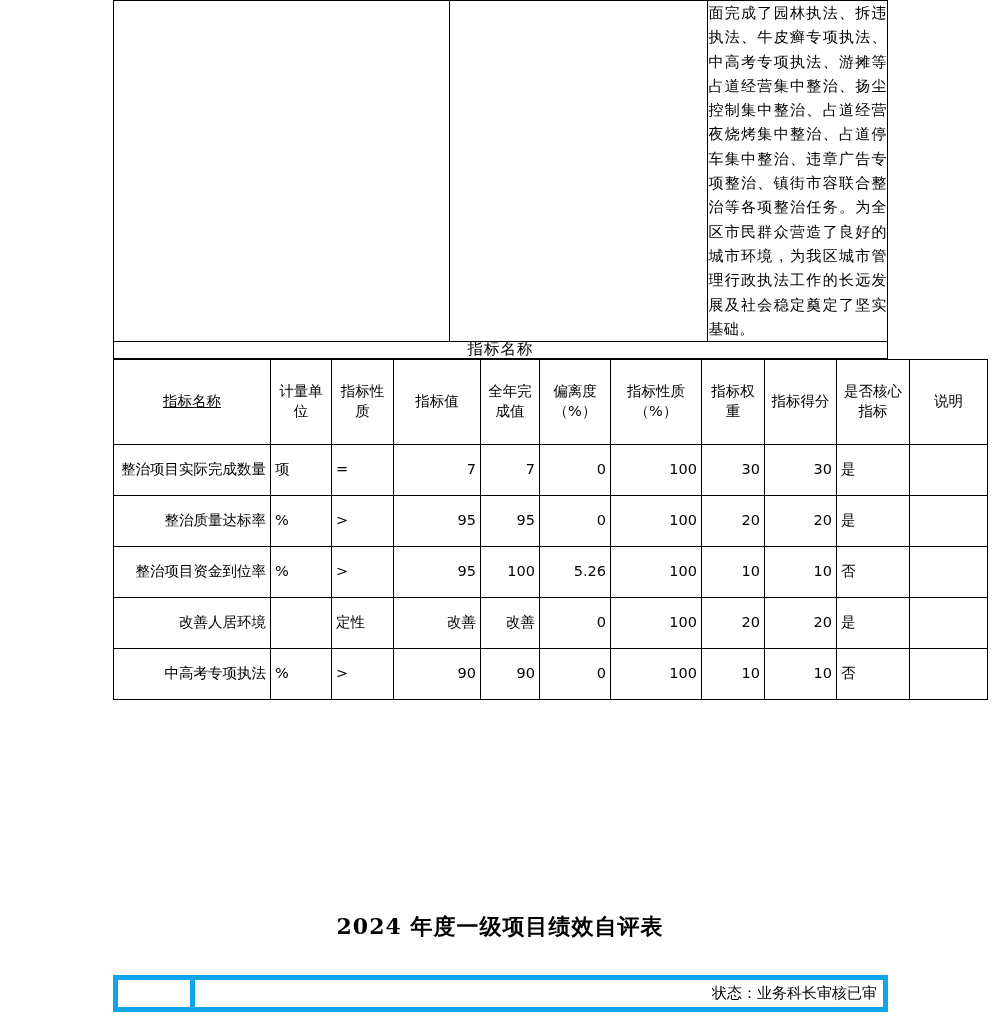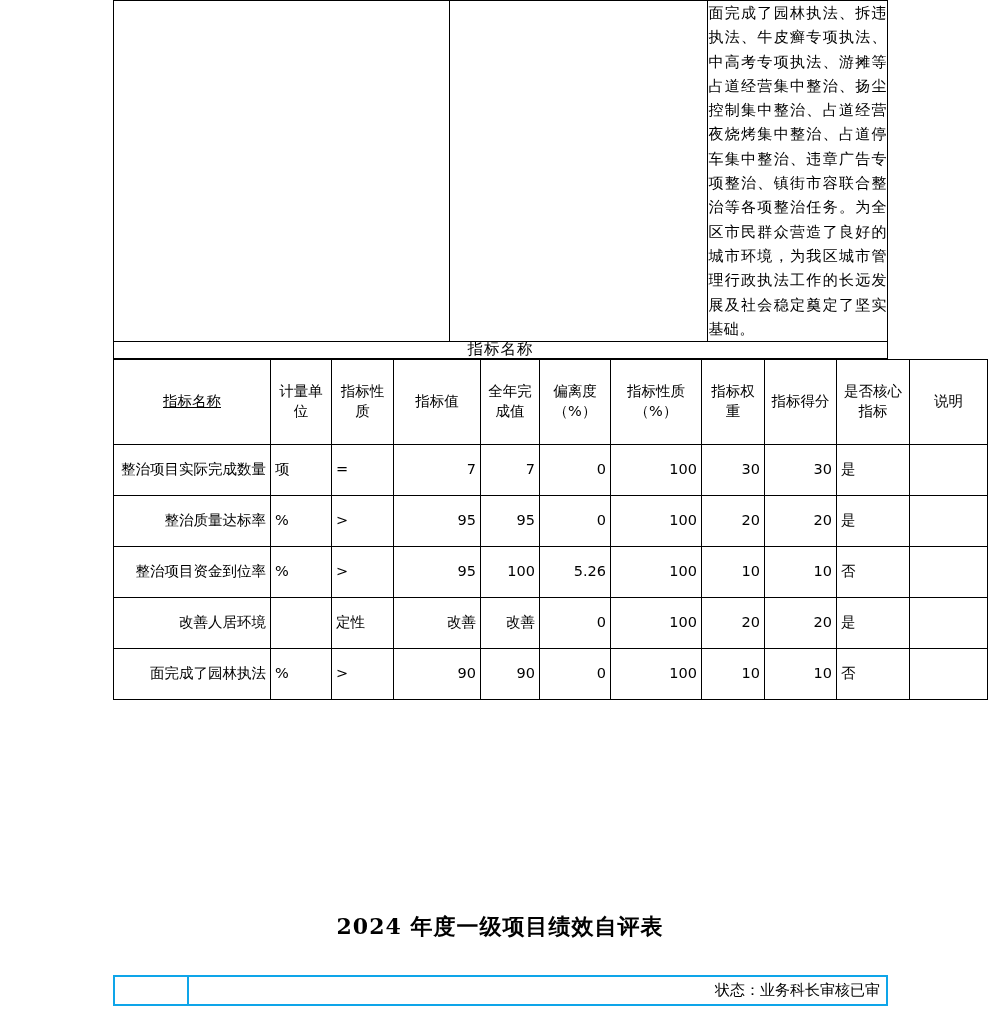--- a/index.html
+++ b/index.html
@@ -116,21 +116,21 @@
     left: 113px;
     top: 975px;
     width: 775px;
   }
   table.bottom {
     border-collapse: collapse;
     table-layout: fixed;
     width: 775px;
   }
   table.bottom td {
-    border: 2px solid #0ea5e9;
+    border: 5px solid #0ea5e9;
     font-family: "DejaVu Sans", sans-serif;
     font-size: 15px;
     padding: 4px 6px;
     vertical-align: top;
   }
   .status-cell {
     text-align: right;
     padding-right: 8px;
   }
   .b-left { width: 60px; }
@@ -235,21 +235,21 @@
           <td class="ind-right">改善</td>
           <td class="ind-right">改善</td>
           <td class="ind-right">0</td>
           <td class="ind-right">100</td>
           <td class="ind-right">20</td>
           <td class="ind-right">20</td>
           <td class="ind-left">是</td>
           <td class="ind-left"></td>
         </tr>
         <tr class="r-height">
-          <td class="ind-name">面完成了园林执法</td>
+          <td class="ind-name">中高考专项执法</td>
           <td class="ind-left">%</td>
           <td class="ind-left">&gt;</td>
           <td class="ind-right">90</td>
           <td class="ind-right">90</td>
           <td class="ind-right">0</td>
           <td class="ind-right">100</td>
           <td class="ind-right">10</td>
           <td class="ind-right">10</td>
           <td class="ind-left">否</td>
           <td class="ind-left"></td>

